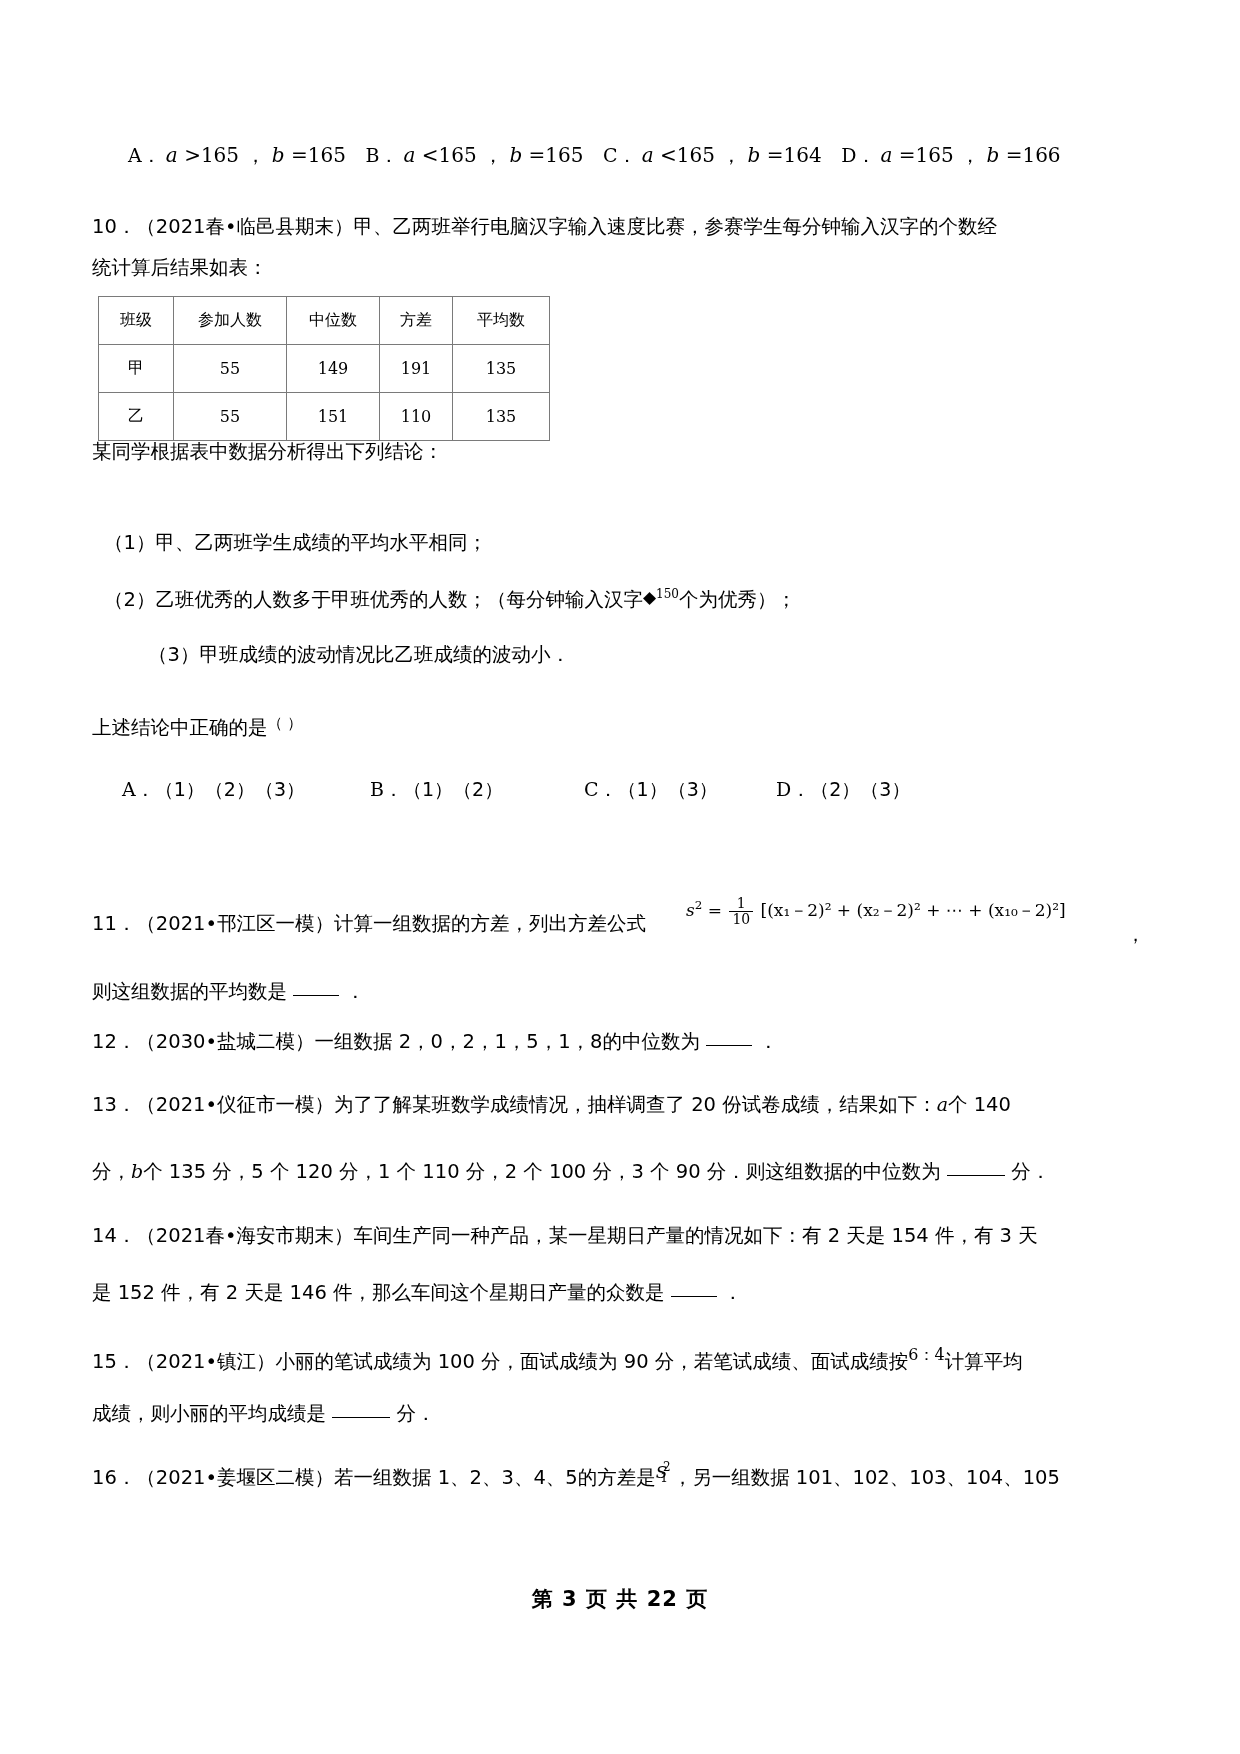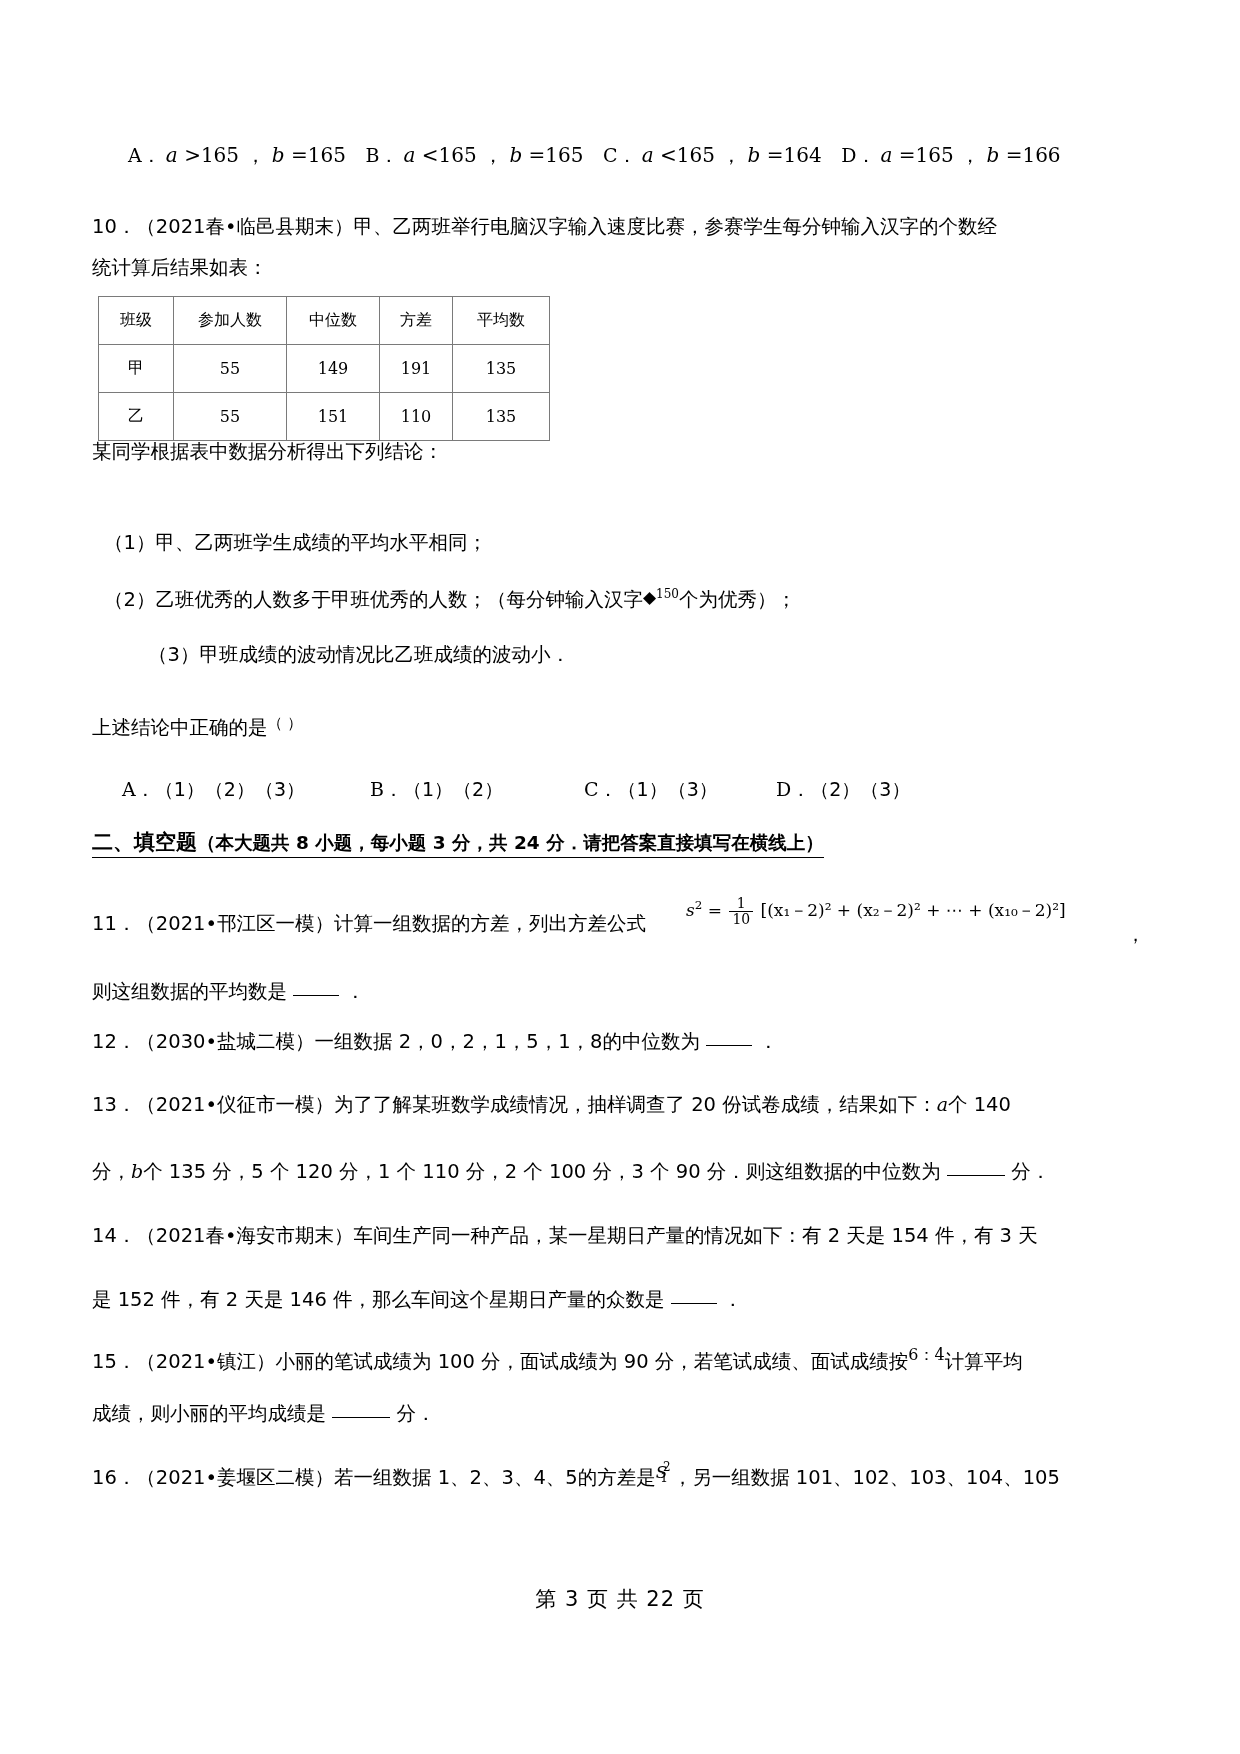--- a/index.html
+++ b/index.html
@@ -138,20 +138,21 @@
   
   .footer {
     position: absolute;
     left: 0;
     top: 1470px;
     width: 1240px;
     text-align: center;
     font-size: 21px;
     font-family: "DejaVu Sans", sans-serif;
     letter-spacing: 1px;
+    font-weight: bold;
   }
 </style>
 </head>
 <body>
 
 <div class="page">
 
   <div class="opt-row" style="left:128px; top:142px;">
     <span class="opt-label">A．</span>
     <span class="math">
@@ -243,23 +244,20 @@
   <div class="opt-row cn" style="left:370px; top:777px; font-size:19px;">
     <span class="opt-label">B．</span><span>（1）（2）</span>
   </div>
   <div class="opt-row cn" style="left:584px; top:777px; font-size:19px;">
     <span class="opt-label">C．</span><span>（1）（3）</span>
   </div>
   <div class="opt-row cn" style="left:776px; top:777px; font-size:19px;">
     <span class="opt-label">D．</span><span>（2）（3）</span>
   </div>
 
-  <div class="section-head cn underline-strike" style="left:92px; top:828px;">
-    <span class="big">二、填空题</span><span class="sm">（本大题共 8 小题，每小题 3 分，共 24 分．请把答案直接填写在横线上）</span>
-  </div>
 
   <div class="q-text cn" style="left:92px; top:914px;">
     <span>11．</span><span>（2021•邗江区一模）</span><span>计算一组数据的方差，列出方差公式</span>
   </div>
 
   <div class="formula" style="left:686px; top:896px;">
     <i>s</i><span class="sup">2</span>
     <span>=</span>
     <span class="frac">
       <span class="num-part">1</span>
@@ -286,21 +284,21 @@
   </div>
   <div class="q-text cn" style="left:92px; top:1160px;">
     <span>分，</span><span class="ital" style="font-size:19px;">b</span><span>个 135 分，5 个 120 分，1 个 110 分，2 个 100 分，3 个 90 分．则这组数据的中位数为</span>
     <span class="blank wide"></span>
     <span>分．</span>
   </div>
 
   <div class="q-text cn" style="left:92px; top:1226px;">
     <span>14．</span><span>（2021春•海安市期末）</span><span>车间生产同一种产品，某一星期日产量的情况如下：有 2 天是 154 件，有 3 天</span>
   </div>
-  <div class="q-text cn" style="left:92px; top:1281px;margin-top:7px;">
+  <div class="q-text cn" style="left:92px; top:1281px;">
     <span>是 152 件，有 2 天是 146 件，那么车间这个星期日产量的众数是</span>
     <span class="blank"></span>
     <span>．</span>
   </div>
 
   <div class="q-text cn" style="left:92px; top:1347px;">
     <span>15．</span><span>（2021•镇江）</span><span>小丽的笔试成绩为 100 分，面试成绩为 90 分，若笔试成绩、面试成绩按</span><span class="ratio">6：4</span><span>计算平均</span>
   </div>
   <div class="q-text cn" style="left:92px; top:1402px;">
     <span>成绩，则小丽的平均成绩是</span>

